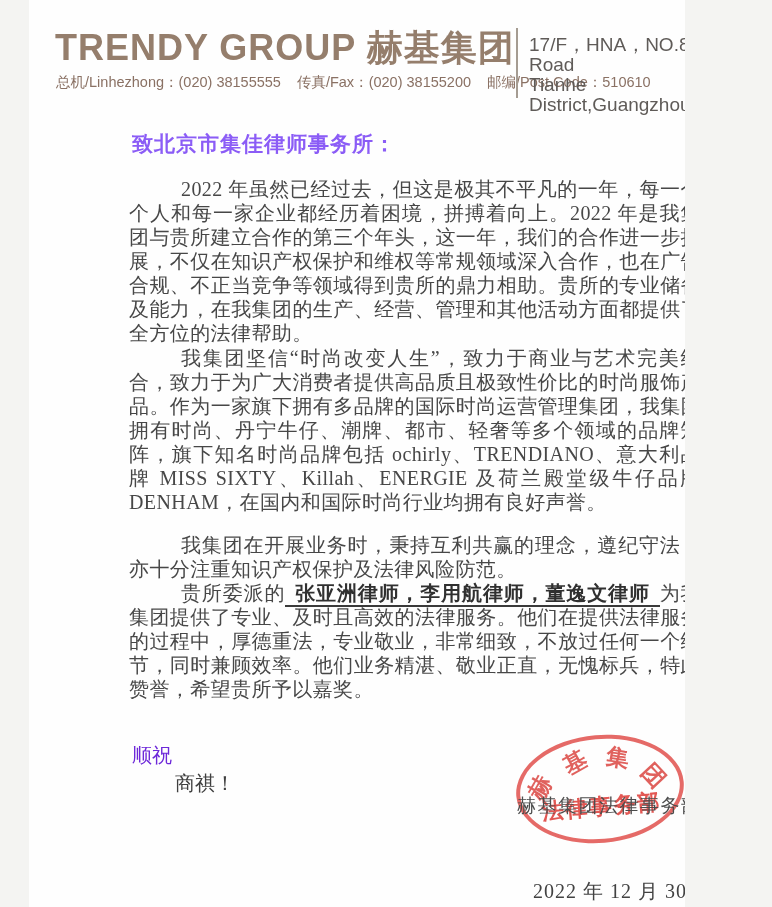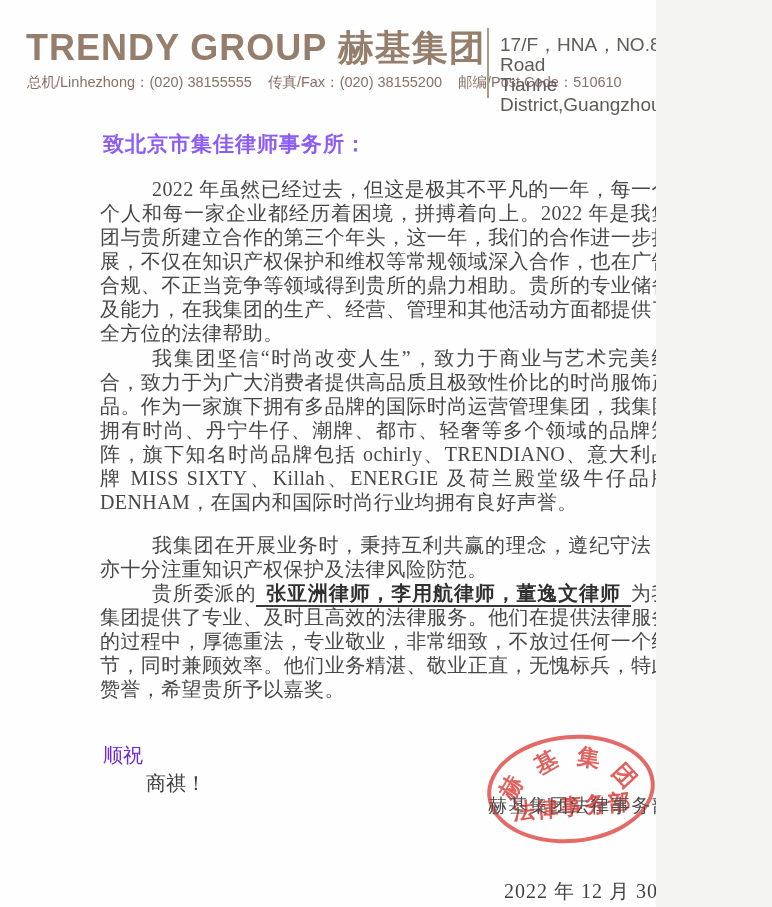--- a/index.html
+++ b/index.html
@@ -6,20 +6,21 @@
   body {
     width:772px; height:907px;
     background:#f4f4f2;
     font-family:"Liberation Serif", serif;
   }
   .page {
     position:relative;
     width:656px; height:907px;
     background:#fefefe;
     overflow:hidden;
+    margin-left:29px;
   }
 
   
   .logo {
     position:absolute; left:26px; top:24px;
     font-family:"Liberation Sans", sans-serif;
     font-weight:700; font-size:36px; letter-spacing:1px;
     color:#957e6c; white-space:nowrap;
   }
   .contact-line {

